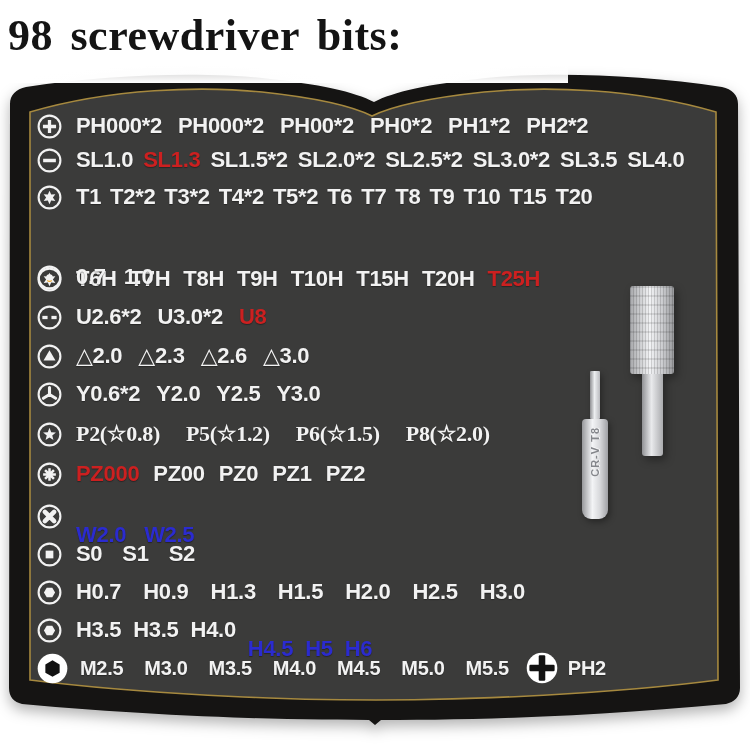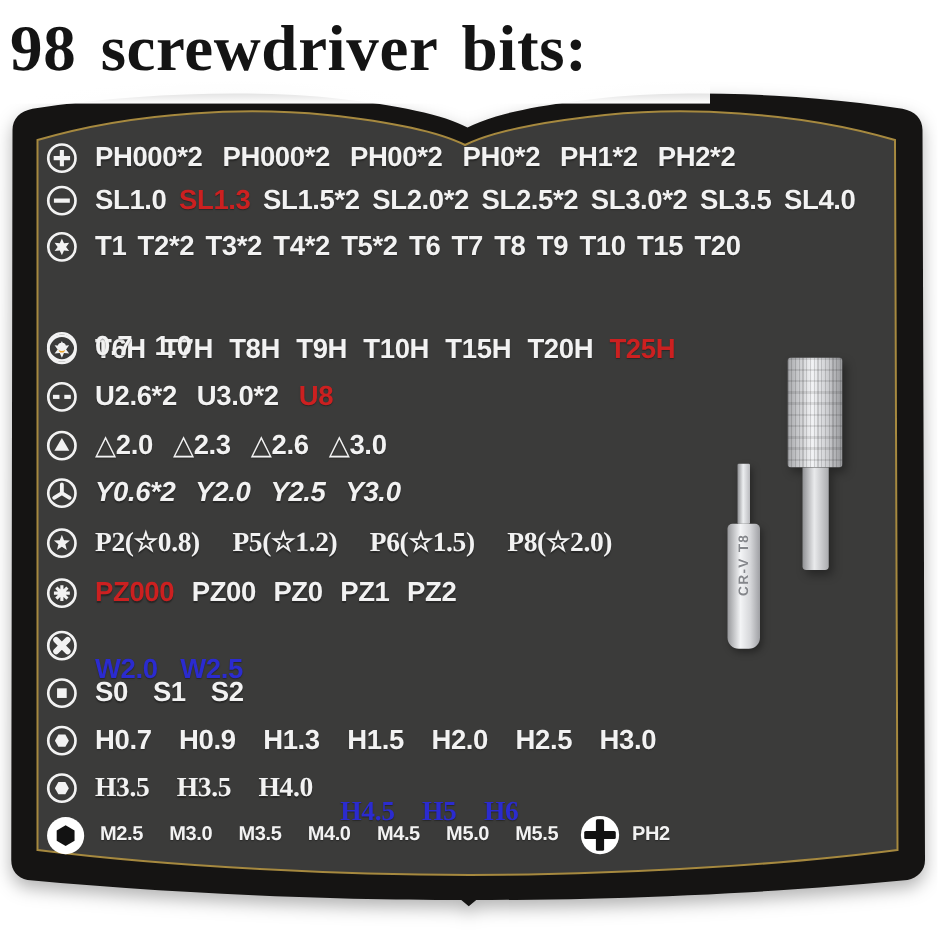--- a/index.html
+++ b/index.html
@@ -4,21 +4,21 @@
 <style>
   html,body{margin:0;padding:0;}
   body{
     width:750px;height:750px;position:relative;overflow:hidden;background:#ffffff;
     font-family:"Liberation Sans","DejaVu Sans",sans-serif;
   }
   
   .title{
     position:absolute;left:8px;top:14px;margin:0;
     font-family:"Liberation Serif","DejaVu Serif",serif;
-    font-weight:700;font-size:52px;line-height:1.0;color:#141414;letter-spacing:0.5px;
+    font-weight:700;font-size:44px;line-height:1.0;color:#141414;letter-spacing:0.5px;
     word-spacing:6px;
   }
   .title-reflection-wrap{
     position:absolute;left:8px;top:57px;height:26px;overflow:hidden;width:560px;pointer-events:none;
   }
   .title-reflection-fade{
     position:absolute;inset:0;
     background:linear-gradient(to bottom,rgba(255,255,255,.25) 0%,rgba(255,255,255,.85) 60%,#fff 100%);
   }
   
@@ -31,21 +31,21 @@
   }
   .row-icon{flex:0 0 auto;display:inline-flex;margin-right:13px;}
   .row-icon svg{display:block;}
   .row-items{display:flex;align-items:center;}
   .size{
     font-weight:700;font-size:22px;letter-spacing:-0.3px;color:var(--white,#f2f2f2);
     text-shadow:0 1px 1px rgba(0,0,0,.35);
   }
   .size.c-red{color:var(--red,#cc2020);}
   .size.c-blue{color:var(--blue,#2b2bcf);margin-top:38px;}
-  .bit-row.large-row .size{font-size:16px;}
+  .bit-row.large-row .size{font-size:20px;}
   .trail-group{display:flex;align-items:center;margin-left:16px;}
   .trail-group .row-icon{margin-right:9px;}
   
   .bit-photo-small{position:absolute;left:581px;top:371px;width:28px;height:148px;filter:drop-shadow(2px 3px 3px rgba(0,0,0,.35));}
   .bit-photo-small .tip{
     width:10px;height:48px;margin:0 auto;
     background:linear-gradient(90deg,#8f9093,#eceef0 45%,#b9babe);
     border-radius:1px;
   }
   .bit-photo-small .body{
@@ -278,21 +278,21 @@
           <use href="#triangle-icon"></use>
         </svg>
       </span>
       <div class="row-items" style="gap: 16px;">
         <span class="size">△2.0</span>
         <span class="size">△2.3</span>
         <span class="size">△2.6</span>
         <span class="size">△3.0</span>
       </div>
     </div>
-    <div class="bit-row" style="top: 376px; font-style: italic;">
+    <div class="bit-row" style="top: 376px;">
       <span class="row-icon">
         <svg width="27" height="27" viewBox="0 0 28 28">
           <use href="#triwing-icon"></use>
         </svg>
       </span>
       <div class="row-items" style="gap: 16px;">
         <span class="size">Y0.6*2</span>
         <span class="size">Y2.0</span>
         <span class="size">Y2.5</span>
         <span class="size">Y3.0</span>
@@ -363,21 +363,21 @@
         <span class="size">H2.5</span>
         <span class="size">H3.0</span>
       </div>
     </div>
     <div class="bit-row" style="top: 612px;">
       <span class="row-icon">
         <svg width="27" height="27" viewBox="0 0 28 28">
           <use href="#hex-icon"></use>
         </svg>
       </span>
-      <div class="row-items" style="gap: 22px; font-family: Liberation Serif, serif;">
+      <div class="row-items" style="gap: 12px;">
         <span class="size">H3.5</span>
         <span class="size">H3.5</span>
         <span class="size">H4.0</span>
         <span class="size c-blue">H4.5</span>
         <span class="size c-blue">H5</span>
         <span class="size c-blue">H6</span>
       </div>
     </div>
     <div class="bit-row large-row" style="top: 650px;">
       <span class="row-icon" style="margin-right: 11px;">

